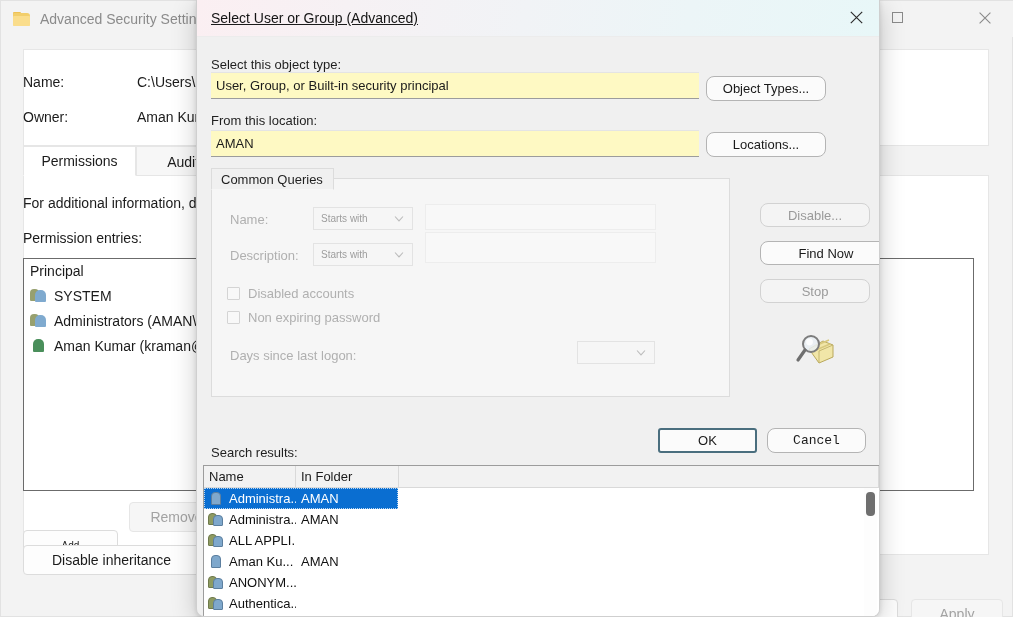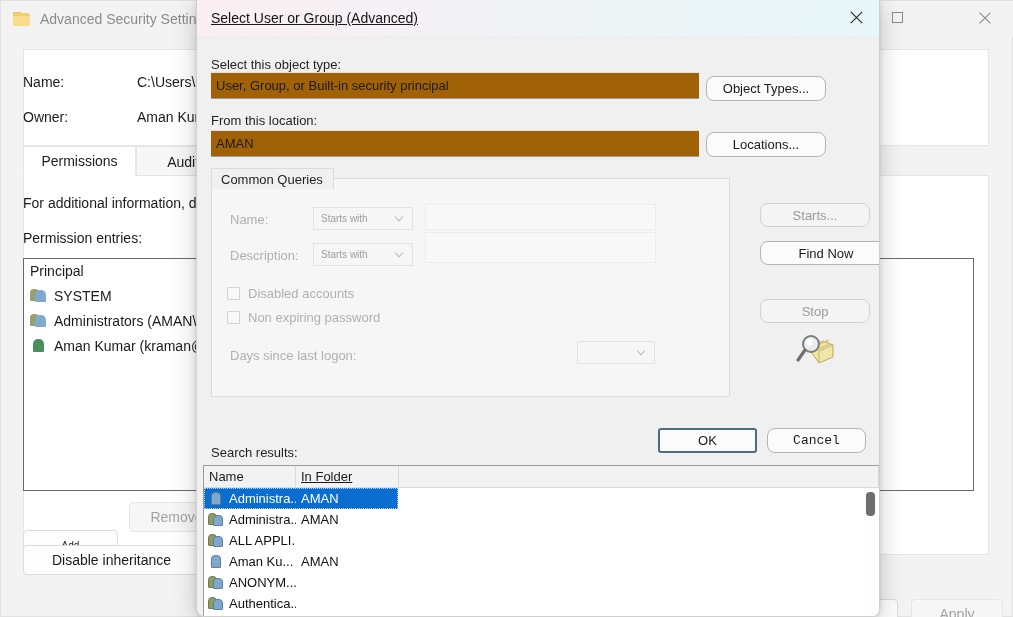--- a/index.html
+++ b/index.html
@@ -281,21 +281,21 @@
   }
 
   .dlg-label {
     position: absolute;
     font-size: 13px;
     color: #1f1f1f;
     white-space: nowrap;
   }
   .dlg-readonly-field {
     position: absolute;
-    background: #a16207;
+    background: #fef9c3;
     border: none;
     border-bottom: 1px solid #9c9c9c;
     box-sizing: border-box;
     display: flex;
     align-items: center;
     padding-left: 5px;
     font-size: 13px;
     color: #1a1a1a;
     box-shadow: inset 0 1px 0 #e4e4e4;
   }
@@ -406,21 +406,21 @@
 
   #q-disabled-row { left: 30px; top: 286px; }
   #q-nonexp-row   { left: 30px; top: 310px; }
 
   #q-days-label { left: 33px; top: 348px; }
   #q-days-combo { left: 380px; top: 341px; width: 78px; height: 23px; }
 
   
   #dlg-btn-columns  { left: 563px; top: 203px; width: 110px; height: 24px; }
   #dlg-btn-findnow  { left: 563px; top: 241px; width: 132px; height: 24px; }
-  #dlg-btn-stop     { left: 563px; top: 279px; width: 110px; height: 24px; margin-top: 20px; }
+  #dlg-btn-stop     { left: 563px; top: 279px; width: 110px; height: 24px; }
 
   #dlg-magnifier {
     position: absolute;
     left: 596px; top: 329px;
     width: 44px; height: 42px;
   }
 
   #dlg-btn-ok     { left: 461px; top: 428px; width: 99px; height: 25px; }
   #dlg-btn-cancel { left: 570px; top: 428px; width: 99px; height: 25px; font-family: Liberation Mono, monospace; }
 
@@ -447,21 +447,21 @@
   }
   #dlg-results-header .hcell {
     box-sizing: border-box;
     padding-left: 5px;
     height: 21px;
     display: flex;
     align-items: center;
     border-right: 1px solid #d9d9d9;
   }
   .hcell.c-name { width: 92px; }
-  .hcell.c-folder { width: 103px; text-decoration: underline; }
+  .hcell.c-folder { width: 103px; }
   .hcell.c-rest { flex: 1; border-right: none; }
 
   .res-row {
     display: flex;
     height: 21px;
     align-items: center;
     font-size: 13px;
     color: #101010;
     white-space: nowrap;
   }
@@ -654,21 +654,21 @@
   <div id="q-days-label" class="dlg-dim-label">Days since last logon:</div>
   <div id="q-days-combo" class="dlg-combo">
     <span></span>
     <span class="chev">
       <svg width="10" height="7" viewBox="0 0 10 7">
           <path d="M1 1 L5 5.4 L9 1" stroke="currentColor" stroke-width="1.1" fill="none"></path>
         </svg>
     </span>
   </div>
 
-  <div id="dlg-btn-columns" class="dlg-btn disabled">Starts...</div>
+  <div id="dlg-btn-columns" class="dlg-btn disabled">Disable...</div>
   <div id="dlg-btn-findnow" class="dlg-btn">Find Now</div>
   <div id="dlg-btn-stop" class="dlg-btn disabled">Stop</div>
 
   <div id="dlg-magnifier">
     <svg width="44" height="42" viewBox="0 0 44 42">
       <path d="M16 20 L30 12 L40 16 L40 28 L26 34 Z" fill="#f1e6a8" stroke="#b9a85c" stroke-width="1"></path>
       <path d="M26 34 L26 22 L40 16" fill="none" stroke="#c5b66e" stroke-width="1"></path>
       <path d="M22 17 L36 11 M23 21 L37 15" stroke="#d8c87d" stroke-width="1.4"></path>
       <circle cx="18" cy="15" r="8" fill="#e9eef3" fill-opacity="0.85" stroke="#7c7c7c" stroke-width="2"></circle>
       <circle cx="16.5" cy="13" r="3.4" fill="#ffffff" fill-opacity="0.8"></circle>

